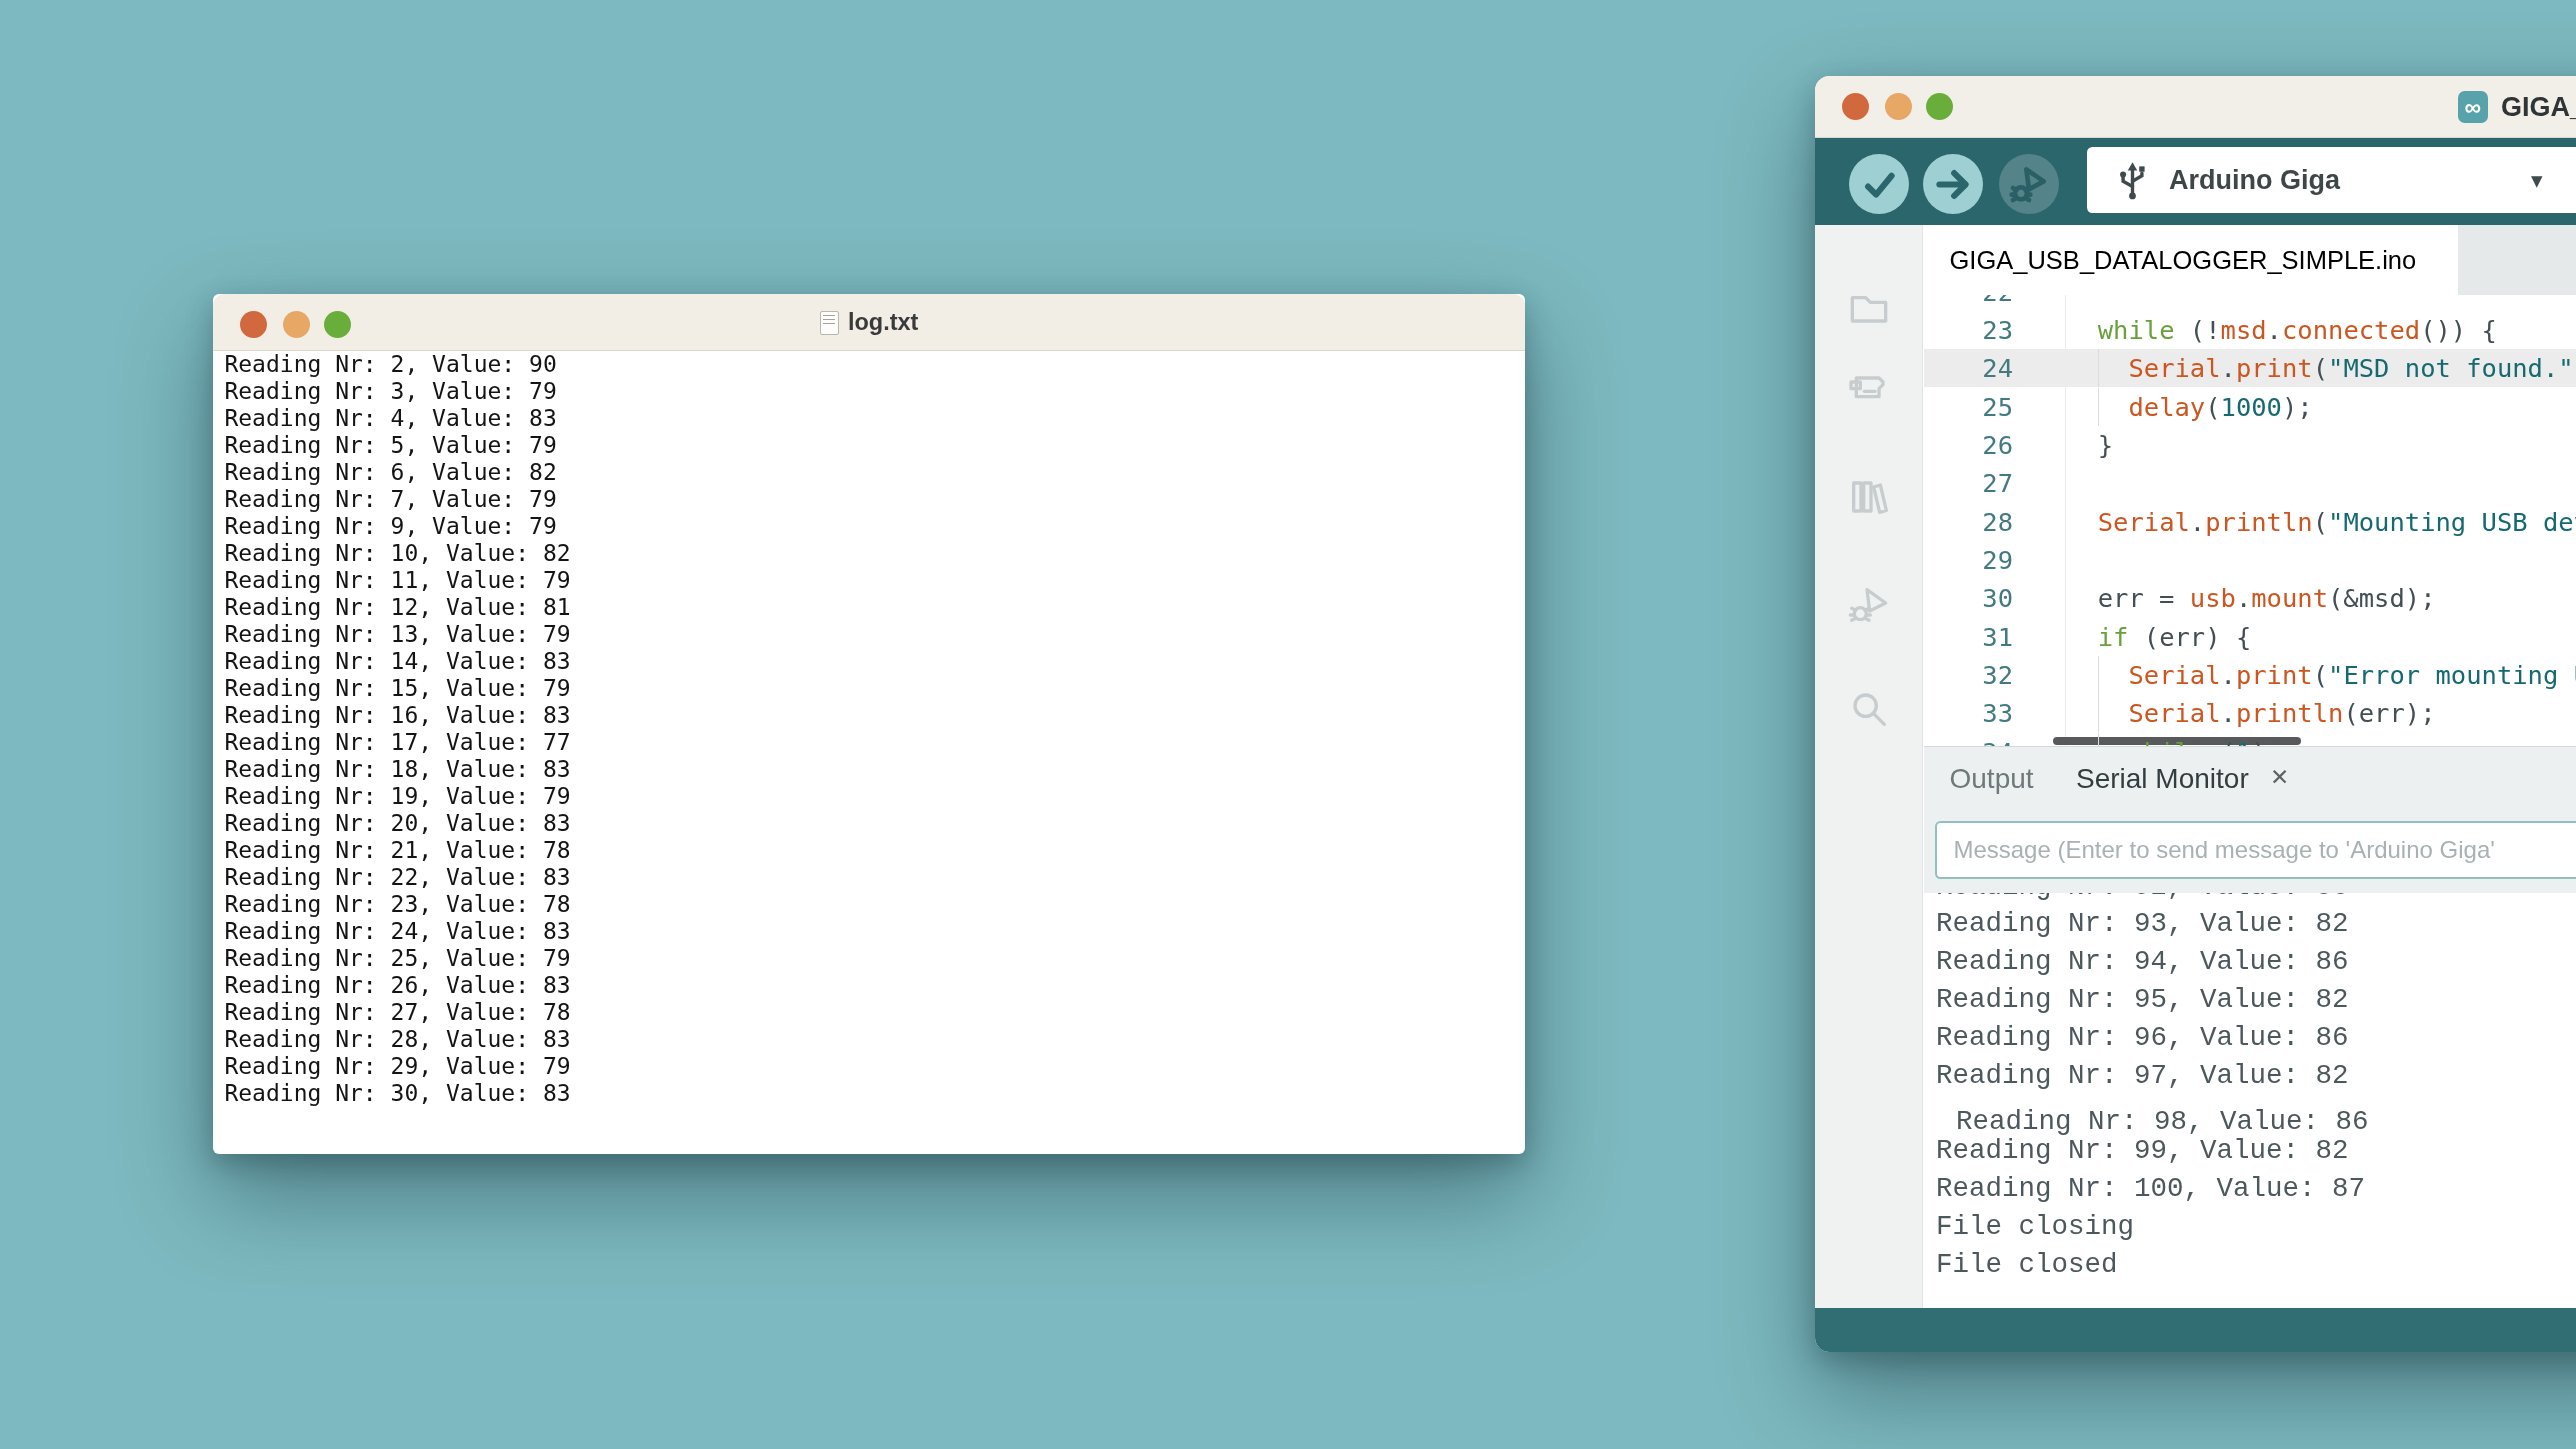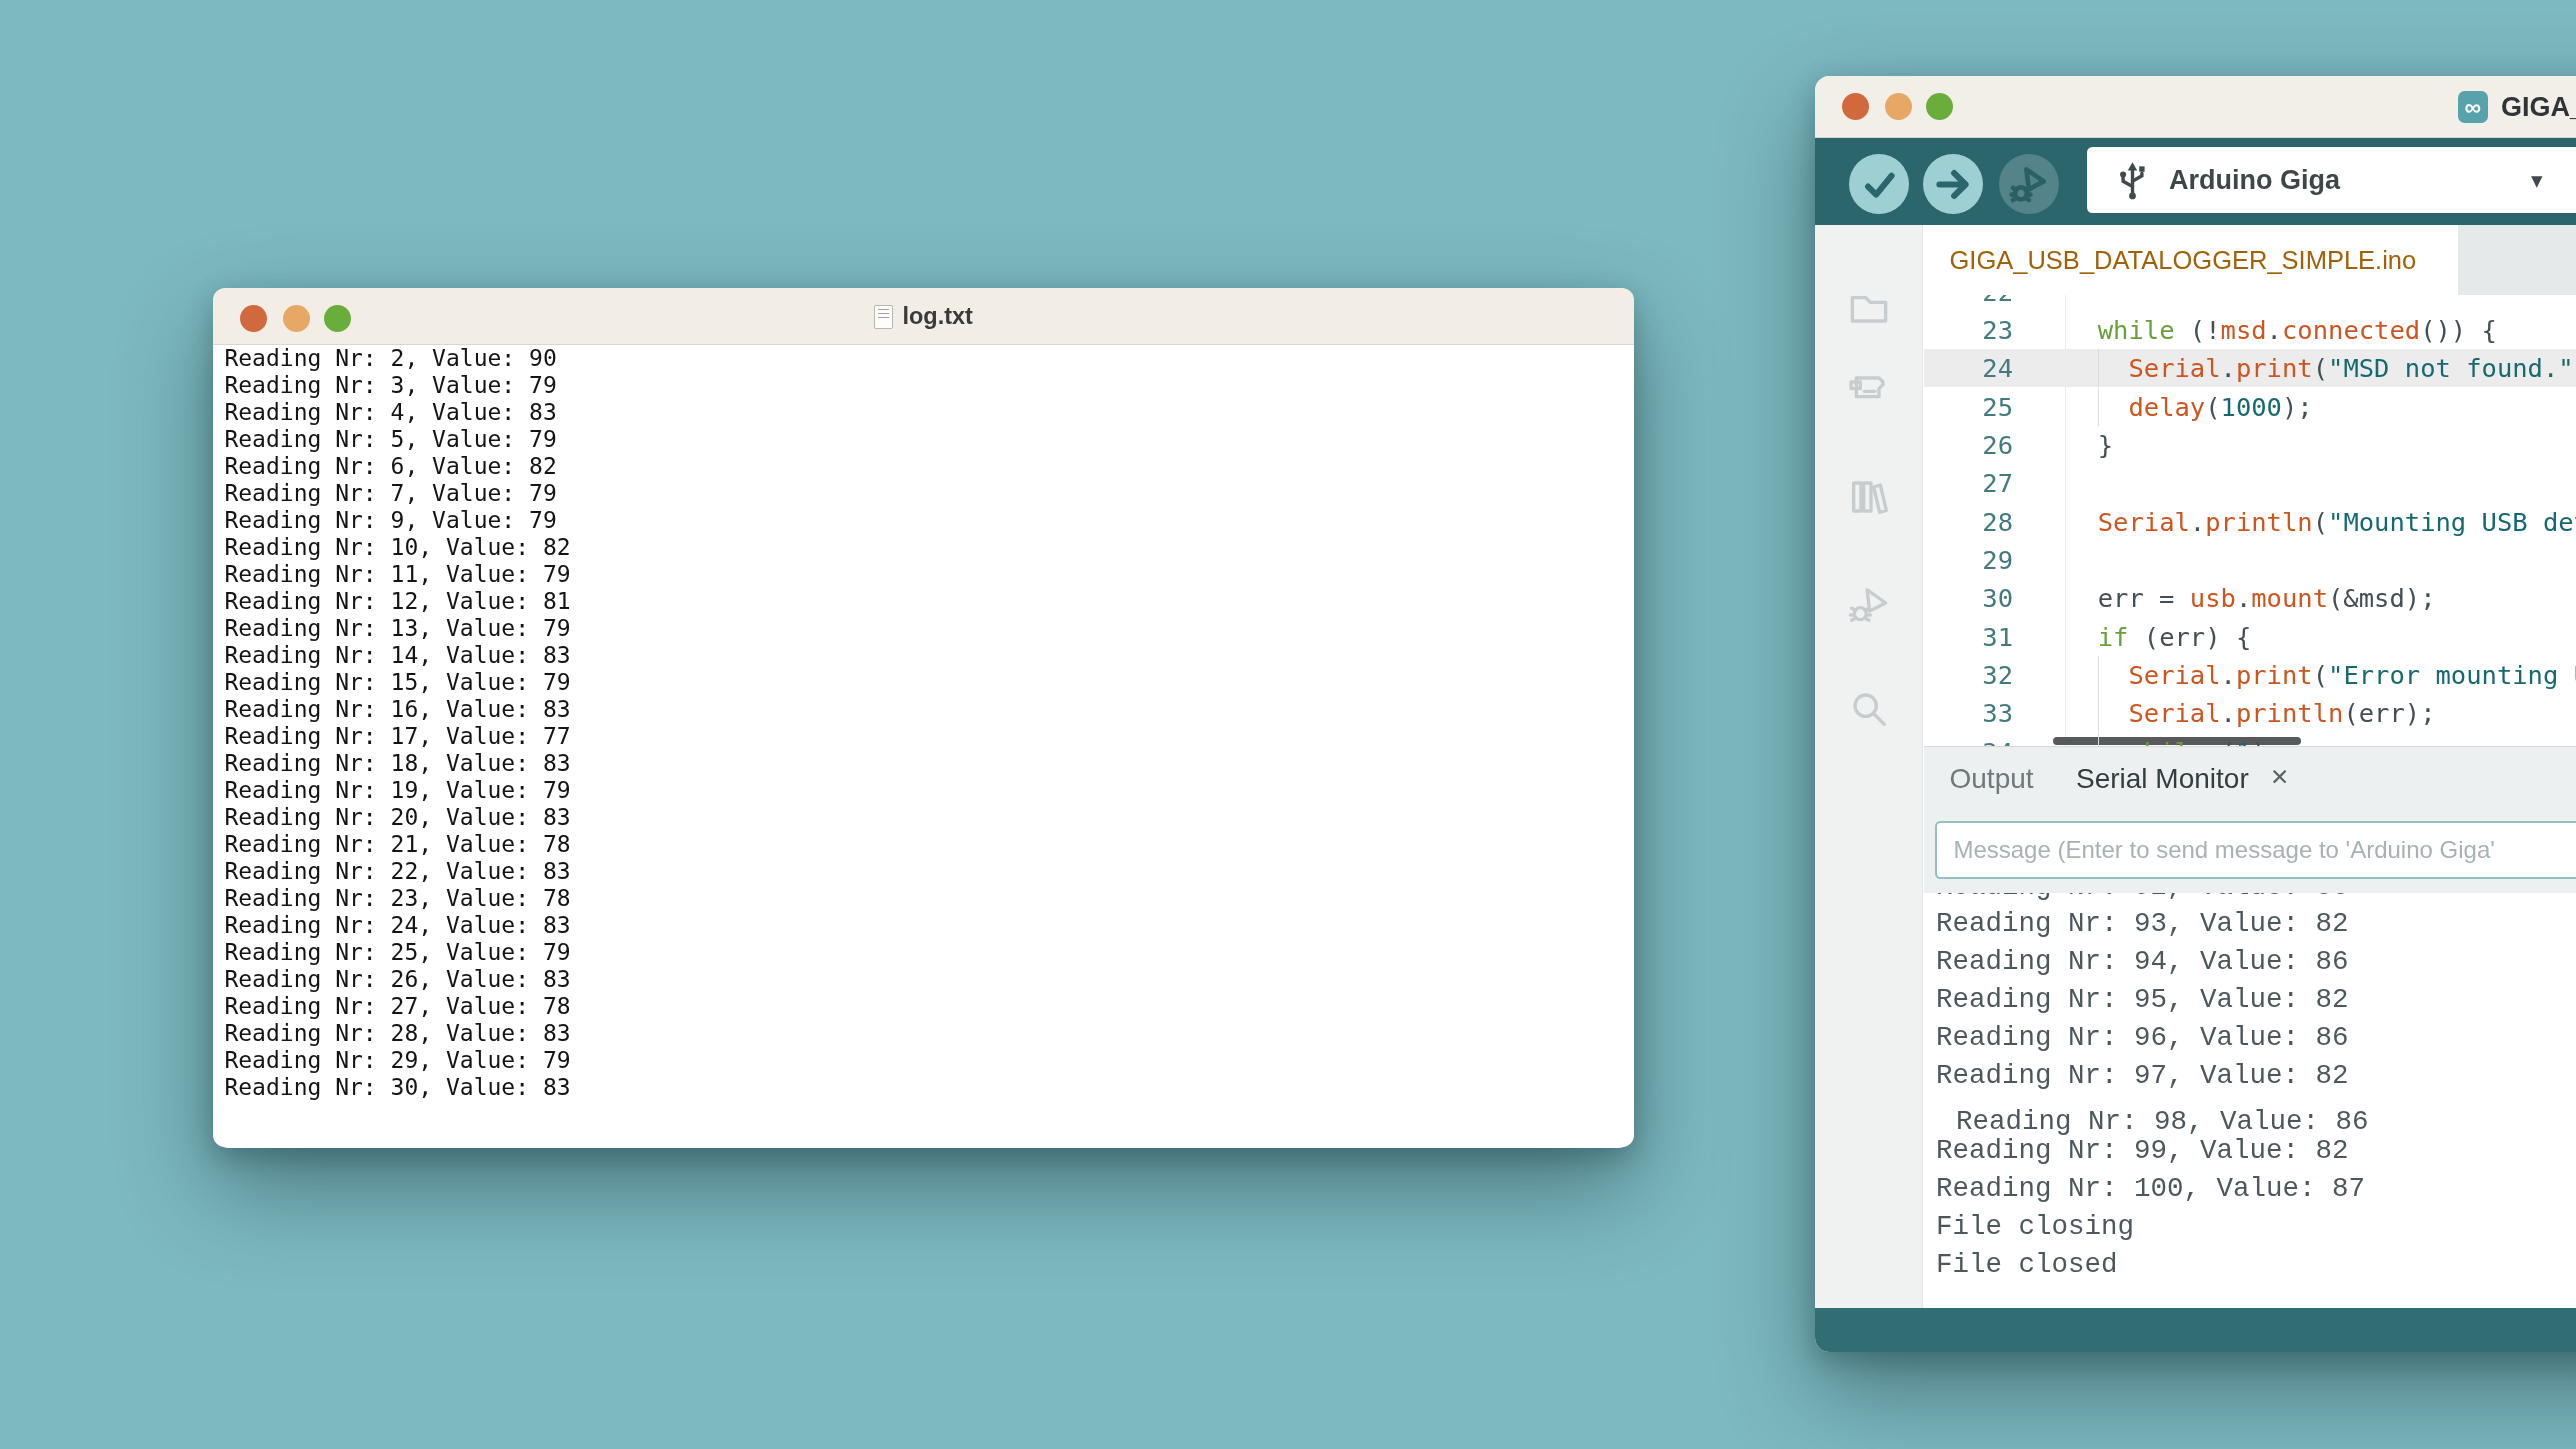--- a/index.html
+++ b/index.html
@@ -3,21 +3,21 @@
 <meta charset="utf-8">
 <style>
   * { margin:0; padding:0; box-sizing:border-box; }
   html,body { width:2576px; height:1449px; overflow:hidden; }
   body { font-family:"Liberation Sans", sans-serif; }
   #desktop { position:relative; width:2576px; height:1449px; background:#7db9c0; overflow:hidden; }
 
   .window { position:absolute; box-shadow:0 40px 94px rgba(15,45,50,.45), 0 9.4px 27px rgba(15,45,50,.28); }
 
   
-  #log-window { left:213px; top:288px; width:1421px; height:860px; background:#ffffff; border-radius:16px; }
+  #log-window { left:213px; top:294px; width:1312px; height:860px; background:#ffffff; border-radius:6px; }
   .log-titlebar { position:relative; height:57px; background:#f2eee6; border-bottom:1.3px solid #dcd7cd; border-radius:12px 12px 0 0; }
   .traffic { position:absolute; width:27px; height:27px; border-radius:50%; }
   .log-titlebar .traffic { top:17px; }
   .t1 { left:27px; } .t2 { left:70px; } .t3 { left:111px; }
   .log-title-group { position:absolute; left:0; right:0; top:0; height:57px; display:flex; align-items:center; justify-content:center; gap:9.4px; }
   .doc-icon { width:19px; height:24px; background:#fdfdfb; border:1.3px solid #b9b6ae; border-radius:2px; padding:3.4px 2.7px; display:flex; flex-direction:column; gap:2.7px; }
   .doc-icon i { display:block; height:1.3px; background:#a5a29a; }
   .log-title { font-size:23.5px; font-weight:bold; color:#3a3a3a; }
   .log-body { position:relative; height:802px; overflow:hidden; border-radius:0 0 12px 12px; background:#fff; padding-left:11.4px; }
   .log-line { font-family:"DejaVu Sans Mono", monospace; font-size:23px; line-height:27px; color:#141414; white-space:pre; }
@@ -39,21 +39,21 @@
   .board-label { position:absolute; left:82px; font-size:27px; font-weight:bold; color:#3e4648; white-space:nowrap; }
   .board-caret { position:absolute; left:444px; font-size:23px; color:#3f4a4c; }
 
   .ard-main { position:absolute; top:149px; left:0; right:0; height:1083px; background:#ffffff; }
   .ard-sidebar { position:absolute; left:0; top:0; bottom:0; width:108px; background:#f0f2f2; border-right:1.3px solid #e1e5e5; }
   .side-icon { position:absolute; left:32px; width:44px; height:44px; }
 
   .ard-content { position:absolute; left:109px; top:0; right:0; bottom:0; }
   .ard-tabbar { position:relative; height:70px; background:#e6e9e9; }
   .ard-tab { position:absolute; left:0; top:0; width:534px; height:70px; background:#ffffff; display:flex; align-items:center; padding-left:25.5px; }
-  .ard-tab span { font-size:25.5px; color:#a16207; white-space:nowrap; }
+  .ard-tab span { font-size:25.5px; color:#000000; white-space:nowrap; }
 
   .ard-editor { position:absolute; top:70px; left:0; right:0; height:451px; background:#ffffff; overflow:hidden; }
   .gutter-line { position:absolute; left:141px; top:0; bottom:0; width:1.3px; background:#e9ecec; }
   .code-row { position:absolute; left:0; right:0; height:38px; display:flex; }
   .code-row.current { background:#ececec; }
   .ln { width:141px; padding-right:52px; text-align:right; font-family:"DejaVu Sans Mono", monospace; font-size:25.5px; line-height:38px; color:var(--line-number); flex:none; }
   .code { font-family:"DejaVu Sans Mono", monospace; font-size:25.5px; line-height:38px; white-space:pre; color:var(--tk-plain); padding-left:2px; }
   .tk-kw { color:var(--tk-kw); } .tk-fn { color:var(--tk-fn); } .tk-str,.tk-num { color:var(--tk-lit); }
   .indent-guide { position:absolute; left:174px; top:0; bottom:0; width:1.3px; background:#d9dde0; }
   .hscrollbar { position:absolute; left:129px; bottom:1.3px; width:248px; height:8px; border-radius:4px; background:#58595a; }

